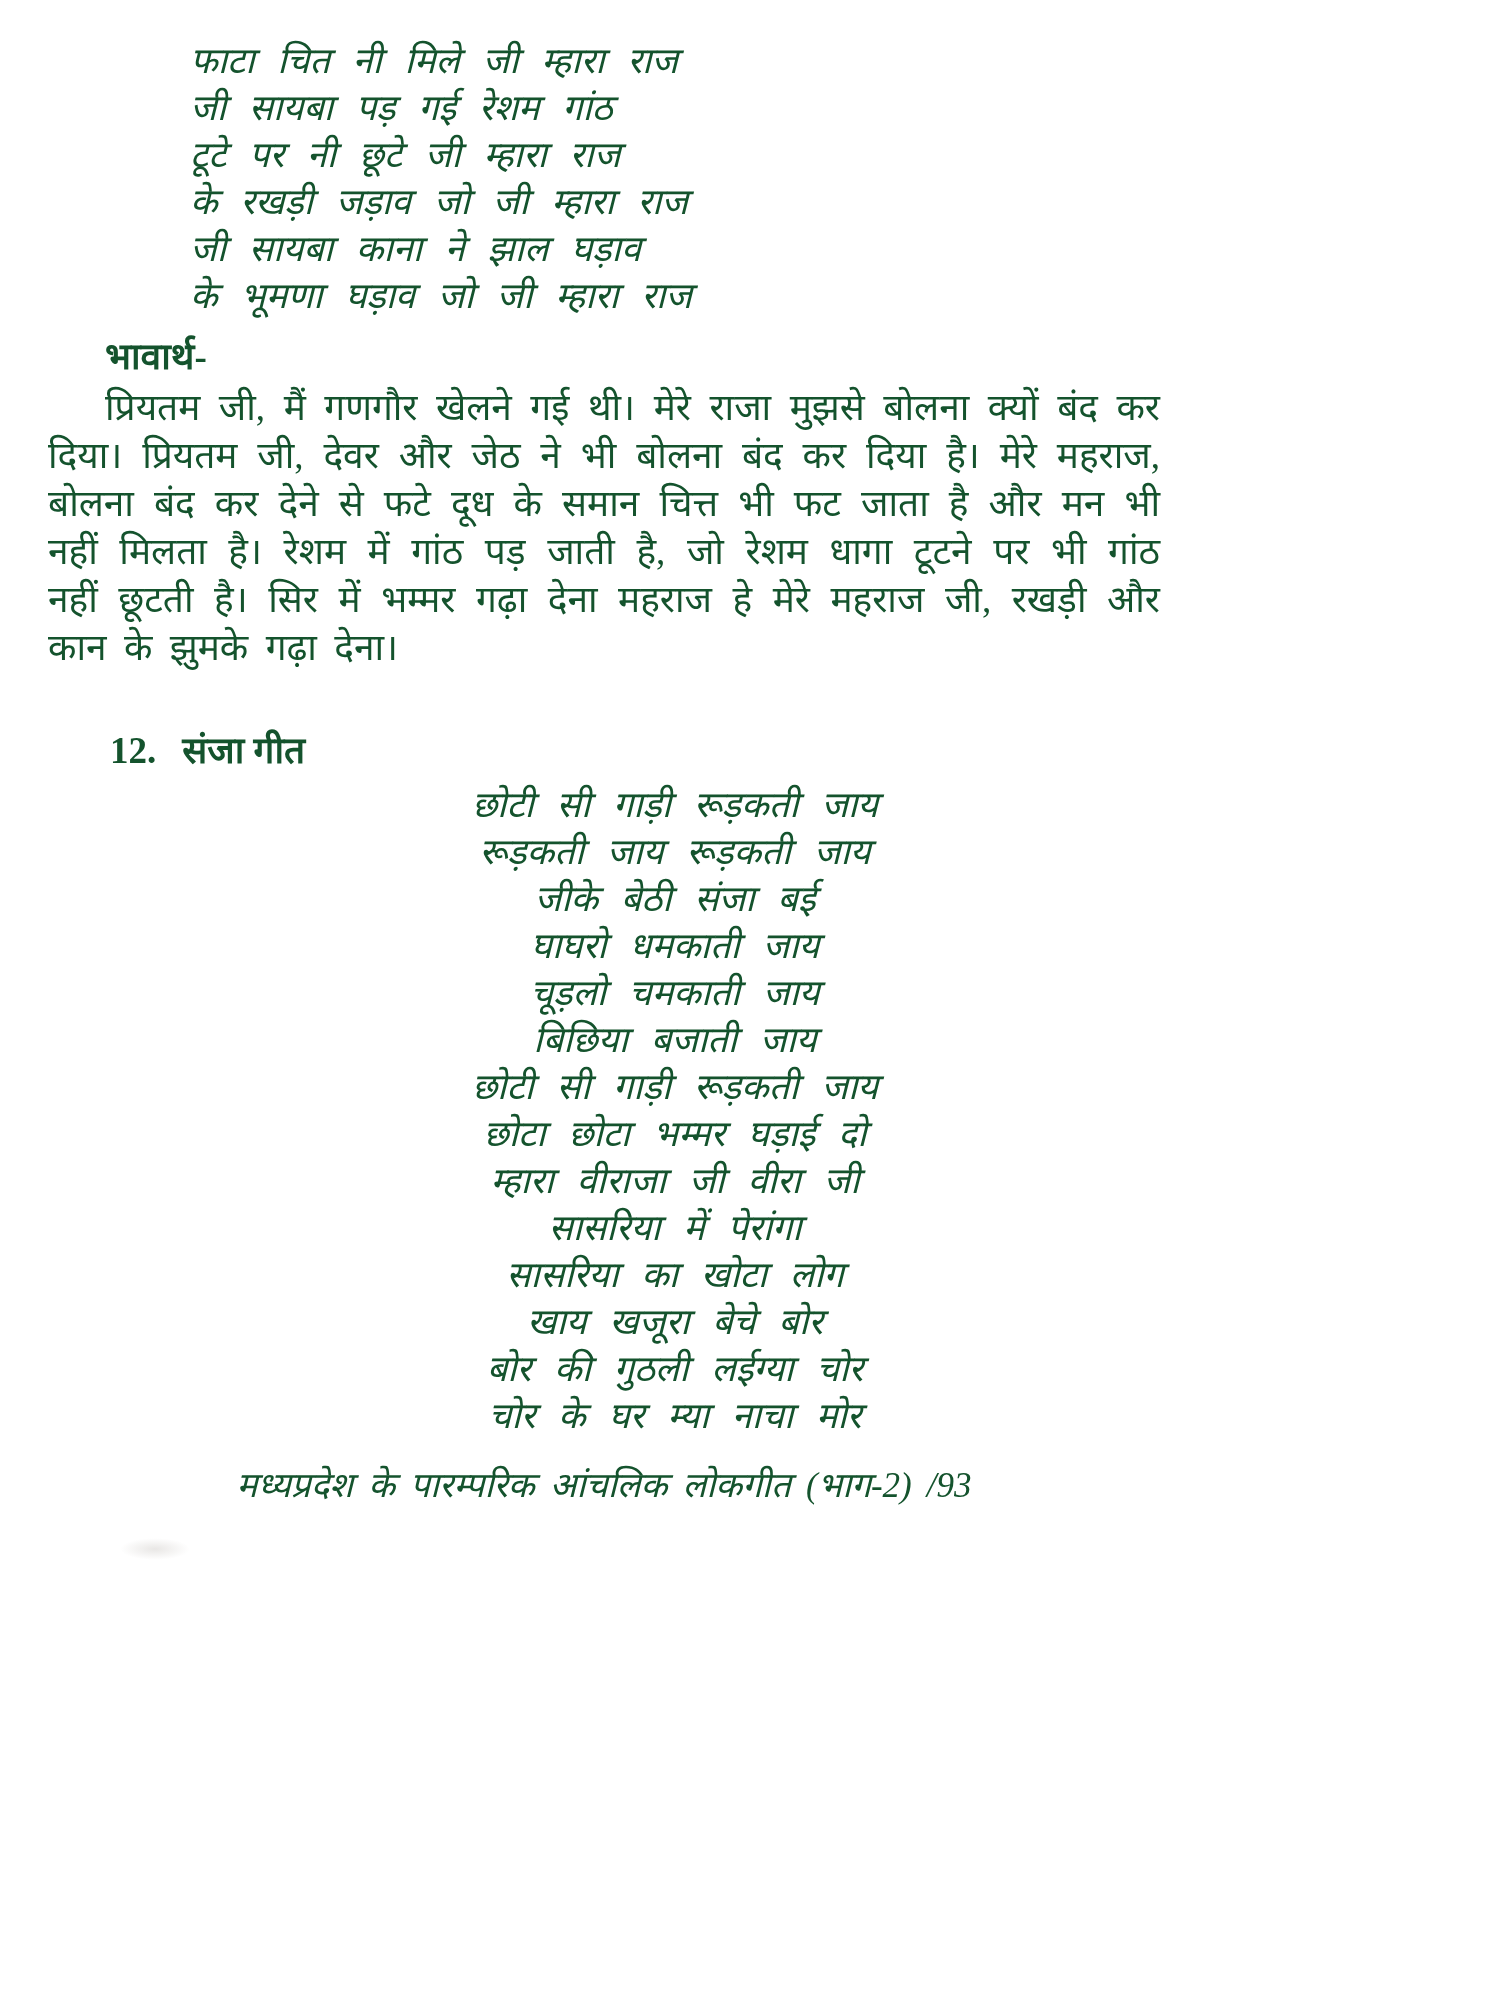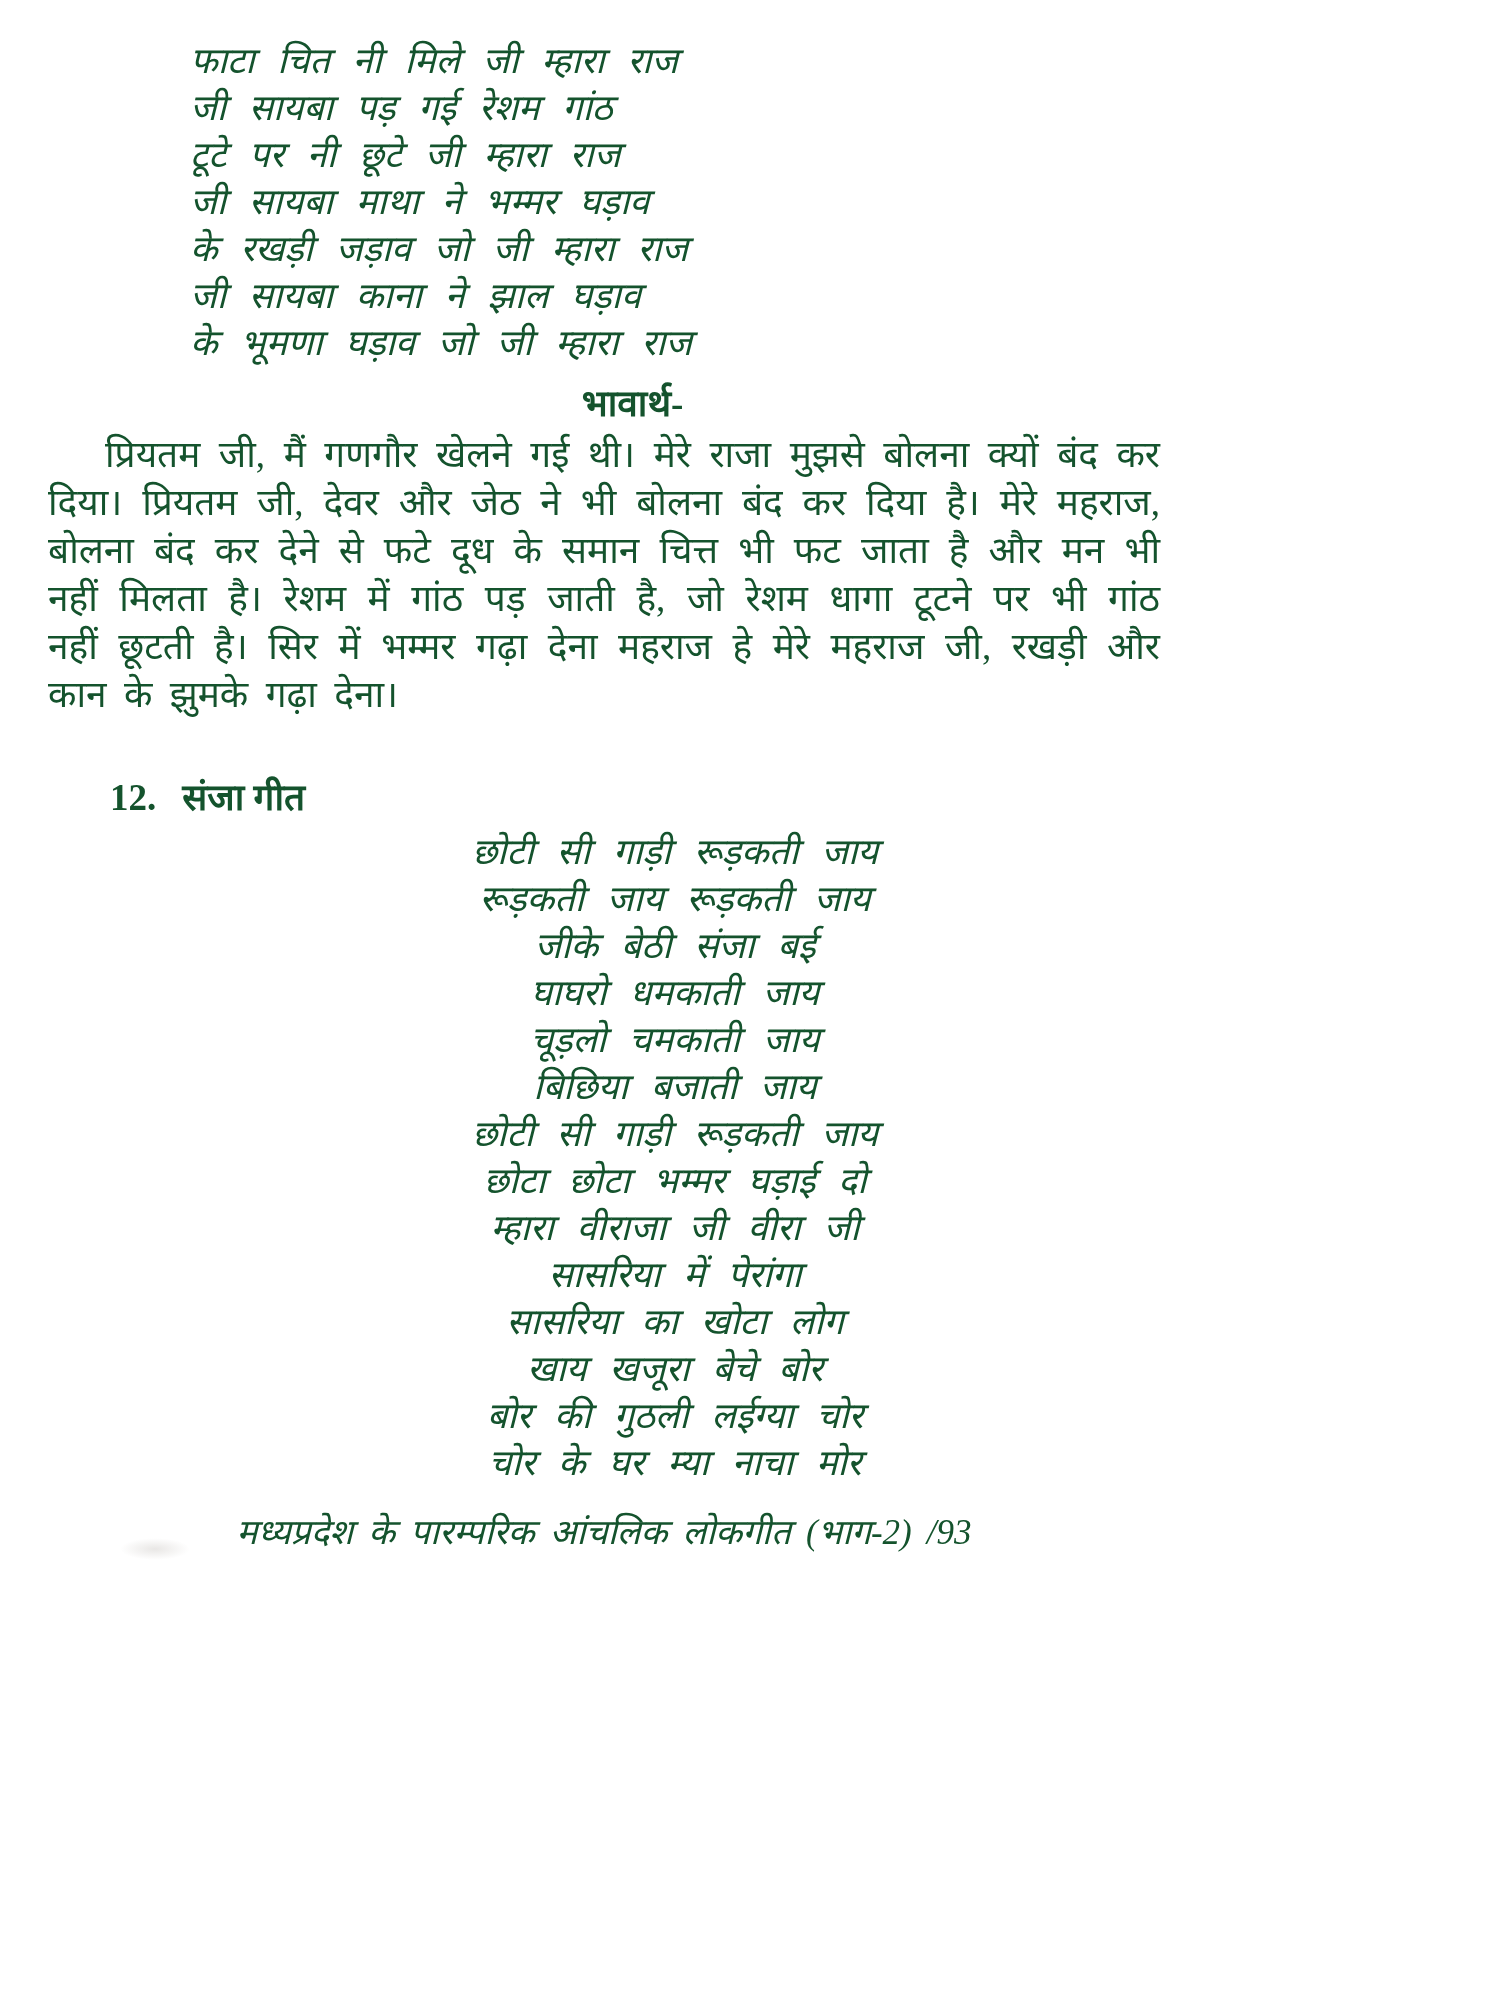--- a/index.html
+++ b/index.html
@@ -28,21 +28,20 @@
     line-height: 47px;
     word-spacing: 0.38em;
     white-space: nowrap;
   }
   .bhavarth-heading {
     margin-top: 14px;
     margin-left: 57px;
     font-weight: bold;
     font-size: 37px;
     line-height: 46px;
-    text-align: center;
   }
   .bhavarth-paragraph {
     margin-top: 4px;
     font-size: 37px;
     line-height: 48px;
     text-align: justify;
     text-indent: 57px;
     word-spacing: 0.22em;
   }
   .section-heading {
@@ -81,21 +80,20 @@
 </style>
 </head>
 <body>
 
 <div class="page">
 
   <div class="song song-1">
     <div class="verse-line">फाटा चित नी मिले जी म्हारा राज</div>
     <div class="verse-line">जी सायबा पड़ गई रेशम गांठ</div>
     <div class="verse-line">टूटे पर नी छूटे जी म्हारा राज</div>
-    <div class="verse-line">जी सायबा माथा ने भम्मर घड़ाव</div>
     <div class="verse-line">के रखड़ी जड़ाव जो जी म्हारा राज</div>
     <div class="verse-line">जी सायबा काना ने झाल घड़ाव</div>
     <div class="verse-line">के भूमणा घड़ाव जो जी म्हारा राज</div>
   </div>
 
   <div class="bhavarth-heading">भावार्थ-</div>
 
   <div class="bhavarth-paragraph">प्रियतम जी, मैं गणगौर खेलने गई थी। मेरे राजा मुझसे बोलना क्यों बंद कर दिया। प्रियतम जी, देवर और जेठ ने भी बोलना बंद कर दिया है। मेरे महराज, बोलना बंद कर देने से फटे दूध के समान चित्त भी फट जाता है और मन भी नहीं मिलता है। रेशम में गांठ पड़ जाती है, जो रेशम धागा टूटने पर भी गांठ नहीं छूटती है। सिर में भम्मर गढ़ा देना महराज हे मेरे महराज जी, रखड़ी और कान के झुमके गढ़ा देना।</div>
 
   <div class="section-heading">

